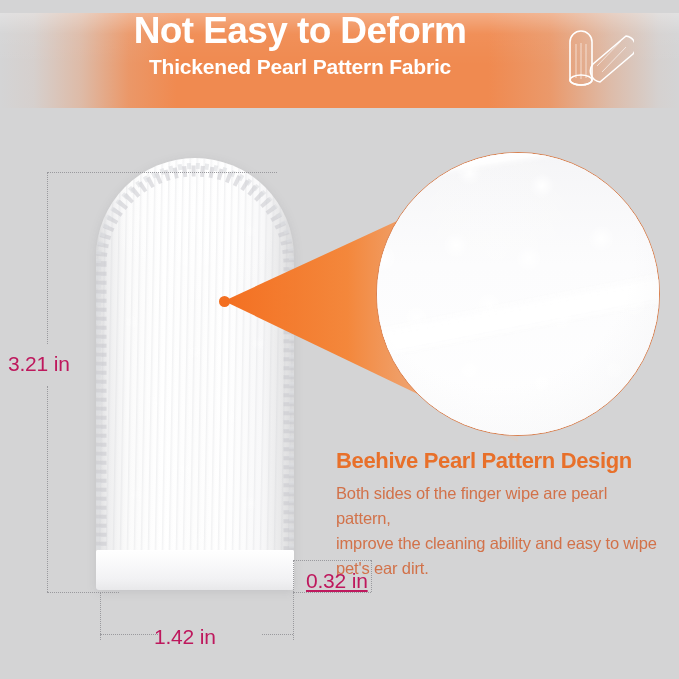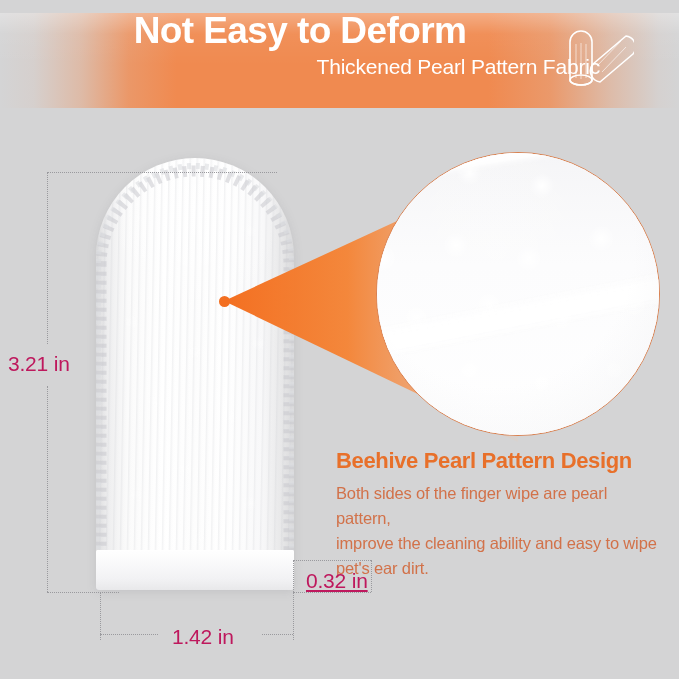--- a/index.html
+++ b/index.html
@@ -57,24 +57,24 @@
     font-weight: bold;
     letter-spacing: -0.6px;
     line-height: 42px;
     white-space: nowrap;
   }
   #banner-sub {
     position: absolute;
     left: 0;
     top: 54px;
     width: 600px;
-    text-align: right;
+    text-align: center;
     color: #ffffff;
     font-size: 21px;
-    font-weight: normal;
+    font-weight: bold;
     letter-spacing: -0.2px;
     line-height: 26px;
     white-space: nowrap;
   }
   #banner-icon {
     position: absolute;
     left: 558px;
     top: 22px;
     width: 76px;
     height: 70px;
@@ -277,21 +277,21 @@
 
   
   .dim-label {
     position: absolute;
     color: #be185d;
     font-size: 21px;
     letter-spacing: -0.2px;
     white-space: nowrap;
   }
   #dim-h-label { left: 8px;  top: 352px; }
-  #dim-w-label { left: 172px; top: 625px; }
+  #dim-w-label { left: 154px; top: 625px; }
   #dim-t-label { left: 306px; top: 569px; text-decoration: underline; }
 
   .dotline-v {
     position: absolute;
     width: 0;
     border-left: 1px dotted #9a9a9e;
   }
   .dotline-h {
     position: absolute;
     height: 0;

